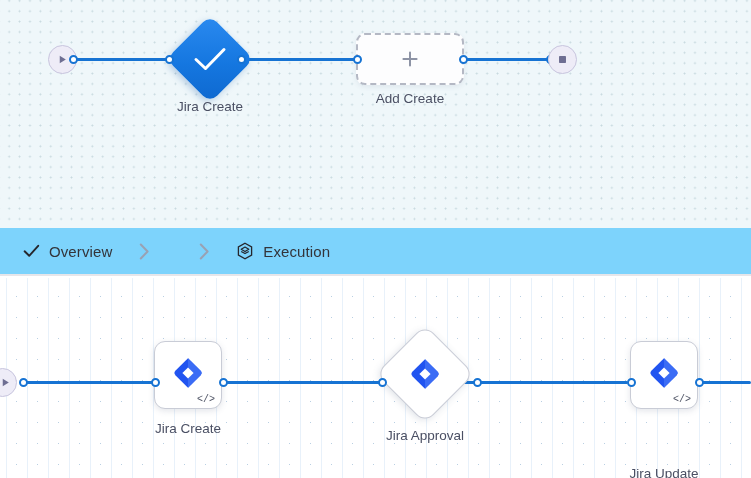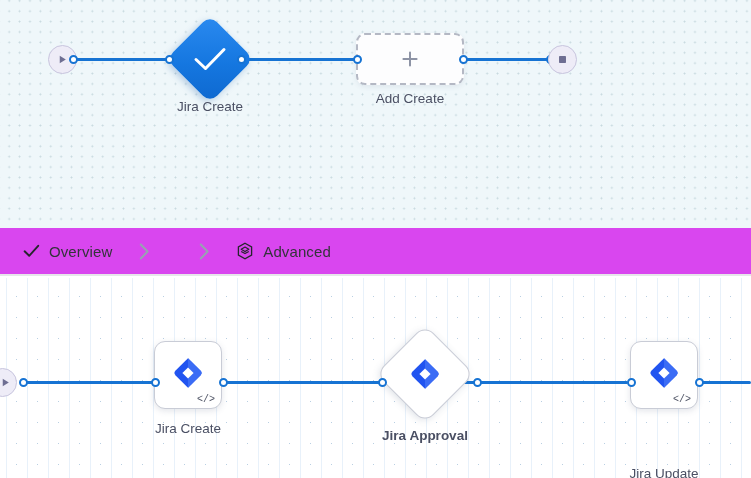--- a/index.html
+++ b/index.html
@@ -17,21 +17,21 @@
     background-color: #eff7fa;
     background-image: radial-gradient(circle, #c6d8de 0.9px, transparent 1px);
     background-size: 10.4px 10.4px;
     background-position: 4px 6px;
     overflow: hidden;
   }
 
   
   .tabbar {
     position: absolute; left: 0; top: 228px; width: 751px; height: 48px;
-    background: #d946ef;
+    background: #7dd3fc;
     border-bottom: 2px solid #e6e6ea;
     display: flex; align-items: center;
     padding-left: 20px;
   }
   .tab {
     display: flex; align-items: center; gap: 9px;
     height: 48px; position: relative;
     padding: 0 2px;
     cursor: pointer;
   }
@@ -192,21 +192,21 @@
     </div>
 
     <div class="tab">
       <span class="tab-icon">
         <svg width="18" height="18" viewBox="0 0 18 18">
           <path d="M9 1.3 L15.6 5 L15.6 13 L9 16.7 L2.4 13 L2.4 5 Z" fill="none" stroke="#25262c" stroke-width="1.3"></path>
           <path d="M9 5.1 L12.8 7.3 L9 9.5 L5.2 7.3 Z" fill="none" stroke="#25262c" stroke-width="1.2" stroke-linejoin="round"></path>
           <path d="M5.2 9.4 L9 11.6 L12.8 9.4" fill="none" stroke="#25262c" stroke-width="1.2" stroke-linejoin="round"></path>
         </svg>
       </span>
-      <span class="tab-label">Advanced</span>
+      <span class="tab-label">Execution</span>
     </div>
   </div>
 
   <div class="canvas-bottom">
 
     <div class="edge" style="left:22px; top:103px; width:136px;"></div>
     <div class="edge" style="left:226px; top:103px; width:166px;"></div>
     <div class="edge" style="left:462px; top:103px; width:166px;"></div>
     <div class="edge" style="left:698px; top:103px; width:53px;"></div>
 
@@ -237,21 +237,21 @@
       <span class="inner">
         <svg width="36" height="36" viewBox="0 0 36 36">
           <path d="M18 3.2 L30.4 15.6 a3.4 3.4 0 0 1 0 4.8 L18 32.8 L5.6 20.4 a3.4 3.4 0 0 1 0-4.8 Z" fill="#2154f0"></path>
           <path d="M18 3.2 L30.4 15.6 a3.4 3.4 0 0 1 0 4.8 L18 32.8 Z" fill="#3b6cf5"></path>
           <path d="M18 12.4 L23.6 18 L18 23.6 L12.4 18 Z" fill="#ffffff"></path>
         </svg>
       </span>
     </div>
     <div class="port" style="left:378px; top:100px;"></div>
     <div class="port" style="left:473px; top:100px;"></div>
-    <div class="node-label" style="left:355px; top:150px; width:140px;font-weight:bold;">Jira Approval</div>
+    <div class="node-label" style="left:355px; top:150px; width:140px;">Jira Approval</div>
 
     <div class="node-card" style="left:630px; top:63px;">
       <span class="logo">
         <svg width="36" height="36" viewBox="0 0 36 36">
           <path d="M18 3.2 L30.4 15.6 a3.4 3.4 0 0 1 0 4.8 L18 32.8 L5.6 20.4 a3.4 3.4 0 0 1 0-4.8 Z" fill="#2154f0"></path>
           <path d="M18 3.2 L30.4 15.6 a3.4 3.4 0 0 1 0 4.8 L18 32.8 Z" fill="#3b6cf5"></path>
           <path d="M18 12.4 L23.6 18 L18 23.6 L12.4 18 Z" fill="#ffffff"></path>
         </svg>
       </span>
       <span class="code-badge">&lt;/&gt;</span>

